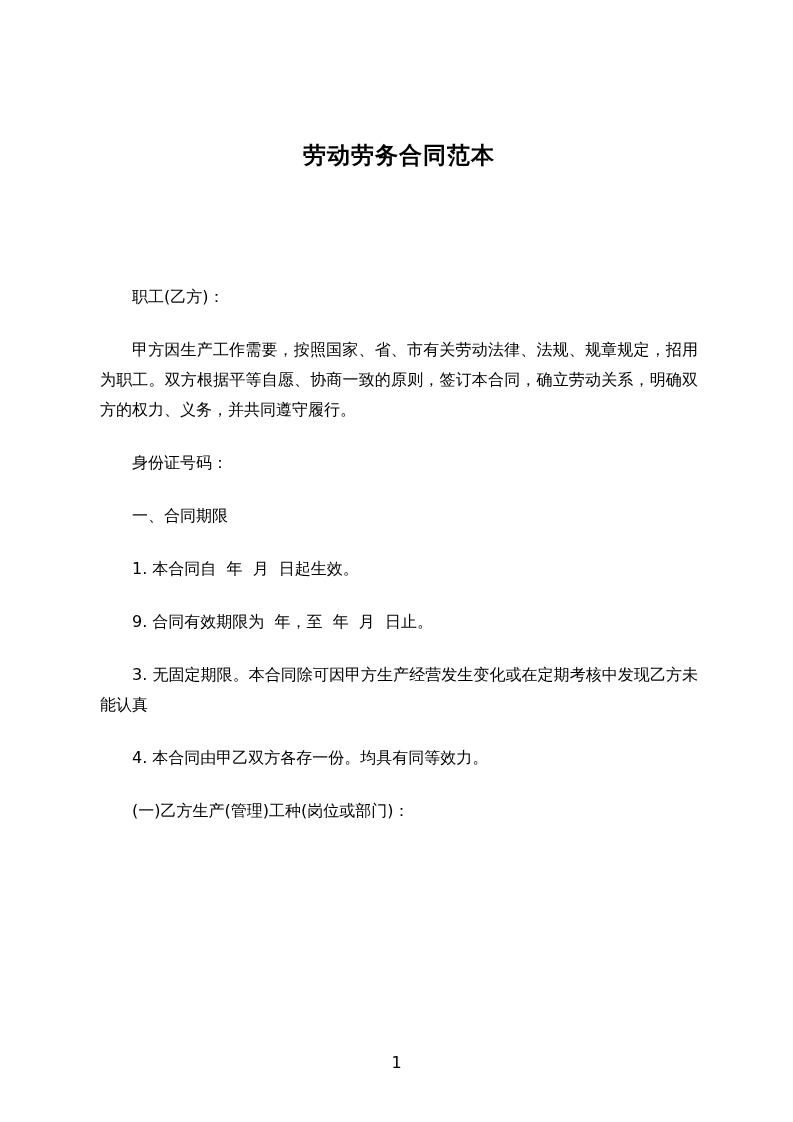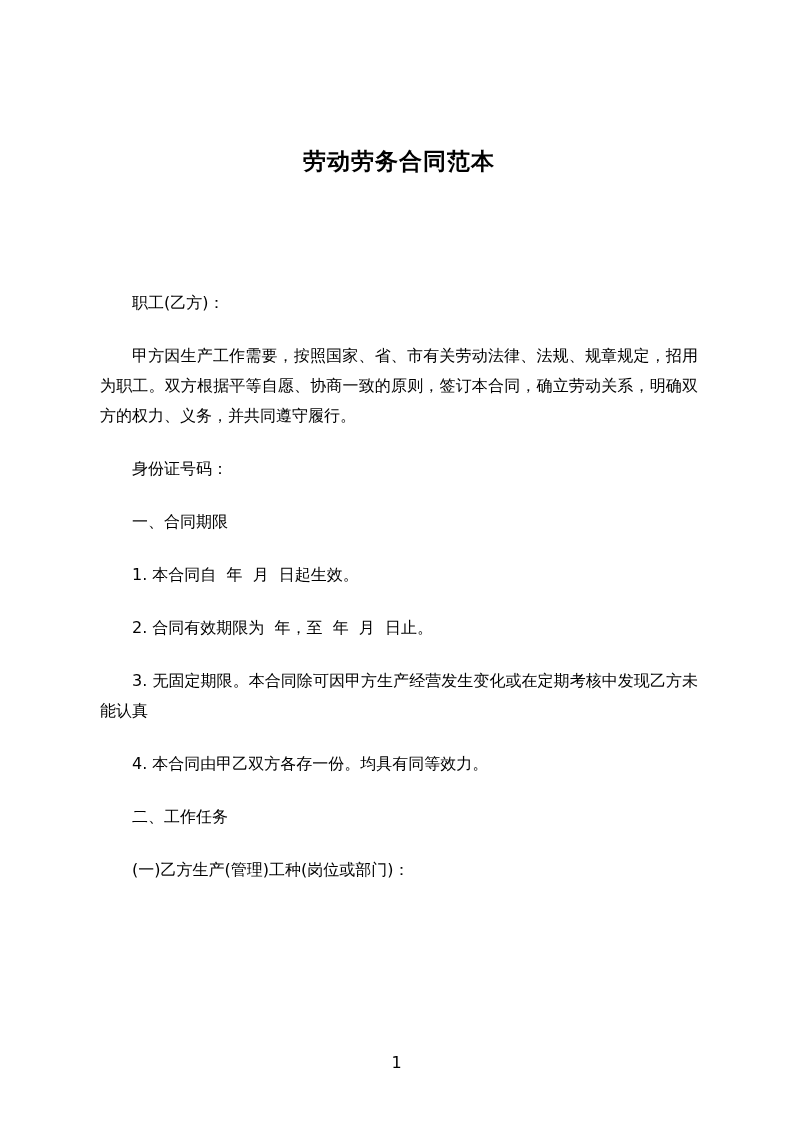--- a/index.html
+++ b/index.html
@@ -13,21 +13,21 @@
     height: 1122px;
     margin: 0 auto;
     background: #ffffff;
     color: #000000;
     box-sizing: border-box;
     padding: 139px 95px 0 100px;
     font-family: "DejaVu Sans", "Liberation Sans", sans-serif;
     overflow: hidden;
   }
   .doc-title {
-    margin: 6px 0 110px 0;
+    margin: 0 0 110px 0;
     font-size: 23px;
     line-height: 33px;
     font-weight: bold;
     text-align: center;
     letter-spacing: 1px;
   }
   .para {
     margin: 0 0 23px 0;
     font-size: 16px;
     line-height: 30px;
@@ -62,26 +62,25 @@
   <p class="para">职工(乙方)：</p>
 
   <p class="para justify">甲方因生产工作需要，按照国家、省、市有关劳动法律、法规、规章规定，招用为职工。双方根据平等自愿、协商一致的原则，签订本合同，确立劳动关系，明确双方的权力、义务，并共同遵守履行。</p>
 
   <p class="para">身份证号码：</p>
 
   <p class="para heading">一、合同期限</p>
 
   <p class="para">1. 本合同自  年  月  日起生效。</p>
 
-  <p class="para">2. 合同有效期限为  年，至  年  月  日止。</p>
+  <p class="para">9. 合同有效期限为  年，至  年  月  日止。</p>
 
   <p class="para justify">3. 无固定期限。本合同除可因甲方生产经营发生变化或在定期考核中发现乙方未能认真</p>
 
 
   <p class="para">4. 本合同由甲乙双方各存一份。均具有同等效力。</p>
 
-  <p class="para heading">二、工作任务</p>
 
   <p class="para">(一)乙方生产(管理)工种(岗位或部门)：</p>
 
   <div class="page-number">1</div>
 
 </div>
 
 </body></html>

